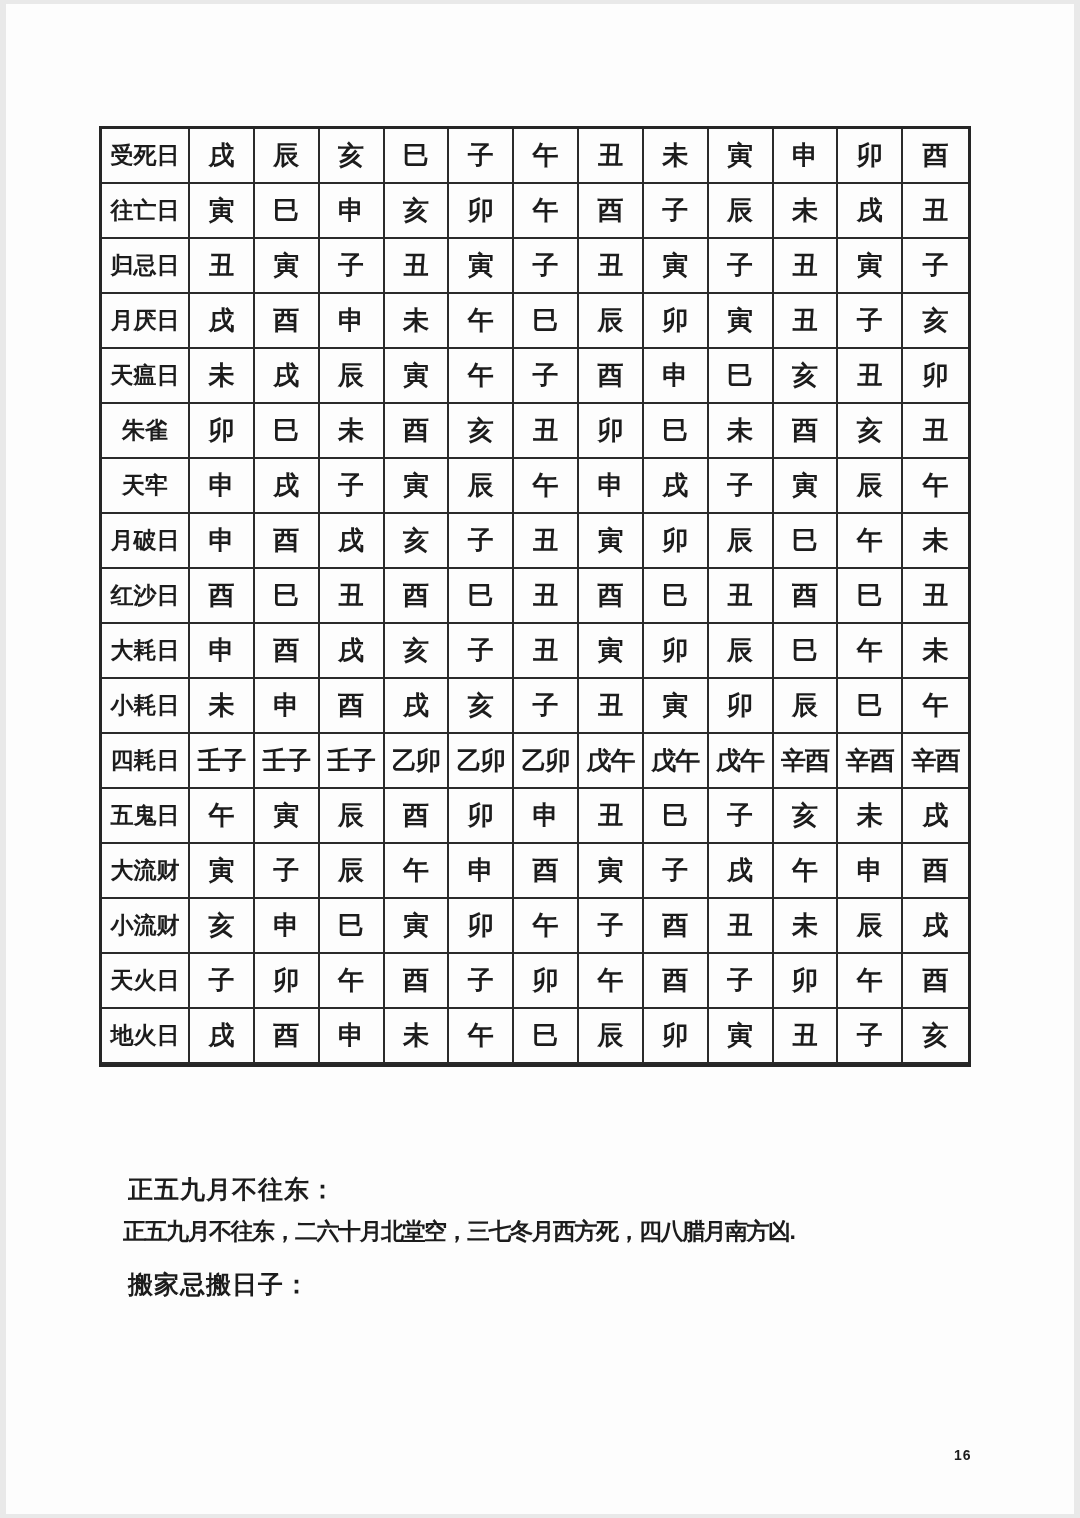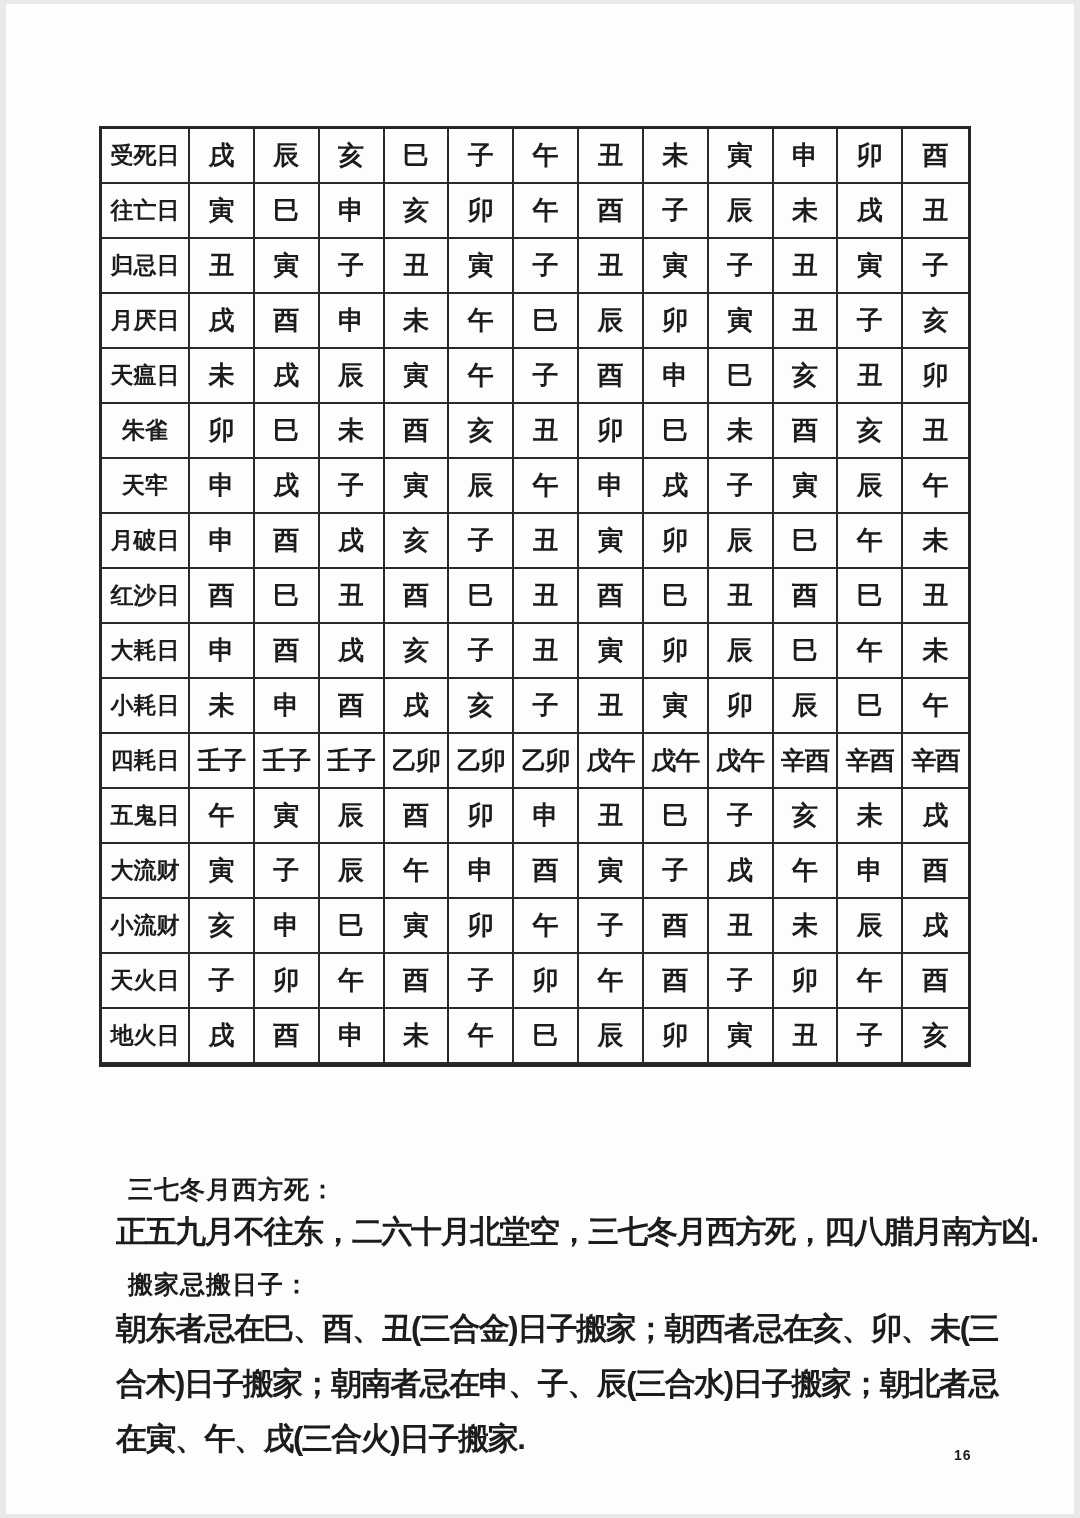--- a/index.html
+++ b/index.html
@@ -82,22 +82,22 @@
     font-weight: 700;
     line-height: 30px;
     letter-spacing: 1px;
     white-space: nowrap;
   }
   .heading-direction { top: 1170px; }
   .heading-days { top: 1265px; }
 
   .section-para {
     position: absolute;
-    left: 110px;
-    font-size: 31px;
+    left: 117px;
+    font-size: 23px;
     font-weight: 700;
     letter-spacing: -1.5px;
     line-height: 55px;
   }
   .para-direction {
     top: 1200px;
     width: 900px;
     white-space: nowrap;
   }
   .para-days {
@@ -372,23 +372,22 @@
           <div class="cell value-cell">辰</div>
           <div class="cell value-cell">卯</div>
           <div class="cell value-cell">寅</div>
           <div class="cell value-cell">丑</div>
           <div class="cell value-cell">子</div>
           <div class="cell value-cell">亥</div>
         </div>
       </div>
   </div>
 
-  <div class="section-heading heading-direction">三七冬月西方死：</div>
+  <div class="section-heading heading-direction">正五九月不往东：</div>
 
   <div class="section-para para-direction">正五九月不往东，二六十月北堂空，三七冬月西方死，四八腊月南方凶.</div>
 
   <div class="section-heading heading-days">搬家忌搬日子：</div>
 
-  <div class="section-para para-days">朝东者忌在巳、酉、丑(三合金)日子搬家；朝西者忌在亥、卯、未(三合木)日子搬家；朝南者忌在申、子、辰(三合水)日子搬家；朝北者忌在寅、午、戌(三合火)日子搬家.</div>
 
   <div class="page-number">16</div>
 
 </div>
 
 </body></html>

